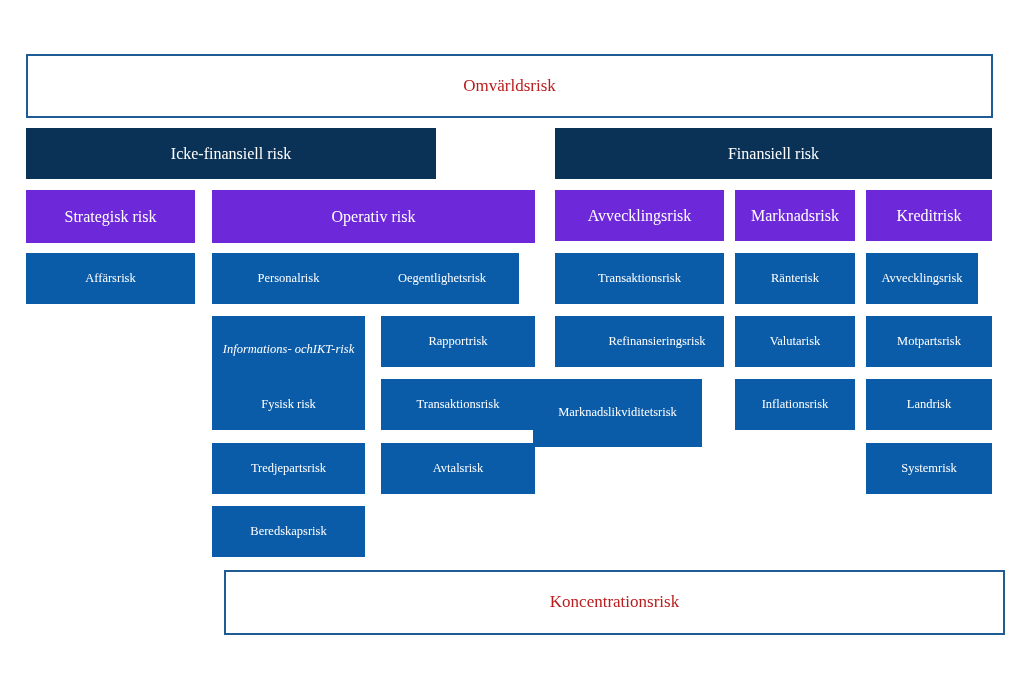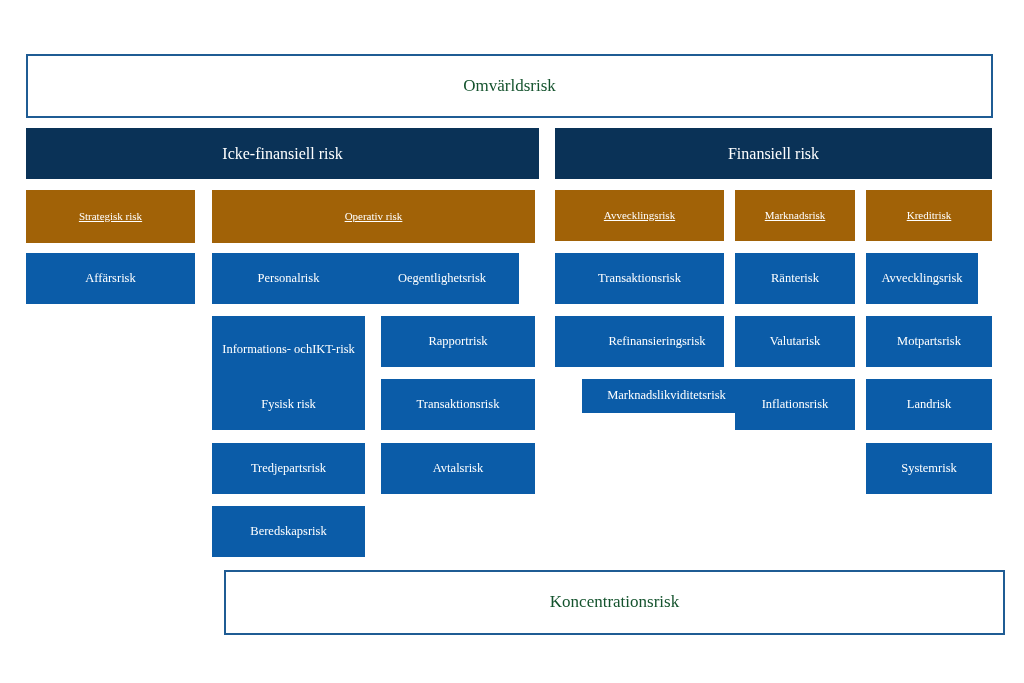--- a/index.html
+++ b/index.html
@@ -30,76 +30,75 @@
     justify-content: center;
     text-align: center;
     line-height: 1.22;
     padding: 2px 6px;
   }
 
   
   .box.outline {
     background: #ffffff;
     border: 2px solid #1F5C94;
-    color: #14532d;
+    color: #b91c1c;
     font-size: 17px;
   }
 
   
   .box.navy {
     background: #0A3257;
     color: #ffffff;
     font-size: 16px;
   }
 
   
   .box.mid {
-    background: #a16207;
+    background: #6d28d9;
     color: #ffffff;
-    font-size: 11px;
-    text-decoration: underline;
+    font-size: 16px;
   }
 
   
   .box.leaf {
     background: #0B5CA8;
     color: #ffffff;
     font-size: 12.5px;
   }
 
   .box.leaf.two-line {
     font-size: 12.5px;
   }
 </style>
 </head>
 <body>
 
 <div id="diagram">
 
   <div class="box outline" style="left:26px; top:54px; width:967px; height:64px;">Omvärldsrisk</div>
 
-  <div class="box navy" style="left:26px; top:128px; width:513px; height:51px;">Icke-finansiell risk</div>
+  <div class="box navy" style="left:26px; top:128px; width:410px; height:51px;">Icke-finansiell risk</div>
 
   <div class="box navy" style="left:555px; top:128px; width:437px; height:51px;">Finansiell risk</div>
 
   <div class="box mid" style="left:26px; top:190px; width:169px; height:53px;">Strategisk risk</div>
 
   <div class="box mid" style="left:212px; top:190px; width:323px; height:53px;">Operativ risk</div>
 
   <div class="box mid" style="left:555px; top:190px; width:169px; height:51px;">Avvecklingsrisk</div>
 
   <div class="box mid" style="left:735px; top:190px; width:120px; height:51px;">Marknadsrisk</div>
 
   <div class="box leaf" style="left:26px; top:253px; width:169px; height:51px;">Affärsrisk</div>
 
   <div class="box mid" style="left:866px; top:190px; width:126px; height:51px;">Kreditrisk</div>
 
   <div class="box leaf" style="left:212px; top:253px; width:153px; height:51px;">Personalrisk</div>
 
-  <div class="box leaf two-line" style="left:212px; top:316px; width:153px; height:68px;">
+  <div class="box leaf two-line" style="left:212px; top:316px; width:153px; height:68px;font-style:italic;">
     <span>Informations- och</span>
       <br>
     <span>IKT-risk</span>
   </div>
 
   <div class="box leaf" style="left:212px; top:379px; width:153px; height:51px;">Fysisk risk</div>
 
   <div class="box leaf" style="left:212px; top:443px; width:153px; height:51px;">Tredjepartsrisk</div>
 
   <div class="box leaf" style="left:212px; top:506px; width:153px; height:51px;">Beredskapsrisk</div>
@@ -109,21 +108,21 @@
   <div class="box leaf" style="left:381px; top:316px; width:154px; height:51px;">Rapportrisk</div>
 
   <div class="box leaf" style="left:381px; top:379px; width:154px; height:51px;">Transaktionsrisk</div>
 
   <div class="box leaf" style="left:381px; top:443px; width:154px; height:51px;">Avtalsrisk</div>
 
   <div class="box leaf" style="left:555px; top:253px; width:169px; height:51px;">Transaktionsrisk</div>
 
   <div class="box leaf" style="left:555px; top:316px; width:169px; height:51px;padding-left:41px;">Refinansieringsrisk</div>
 
-  <div class="box leaf" style="left:582px; top:379px; width:169px; height:34px;">Marknadslikviditetsrisk</div>
+  <div class="box leaf" style="left:533px; top:379px; width:169px; height:68px;">Marknadslikviditetsrisk</div>
 
   <div class="box leaf" style="left:735px; top:253px; width:120px; height:51px;">Ränterisk</div>
 
   <div class="box leaf" style="left:735px; top:316px; width:120px; height:51px;">Valutarisk</div>
 
   <div class="box leaf" style="left:735px; top:379px; width:120px; height:51px;">Inflationsrisk</div>
 
   <div class="box leaf" style="left:866px; top:253px; width:112px; height:51px;">Avvecklingsrisk</div>
 
   <div class="box leaf" style="left:866px; top:316px; width:126px; height:51px;">Motpartsrisk</div>

